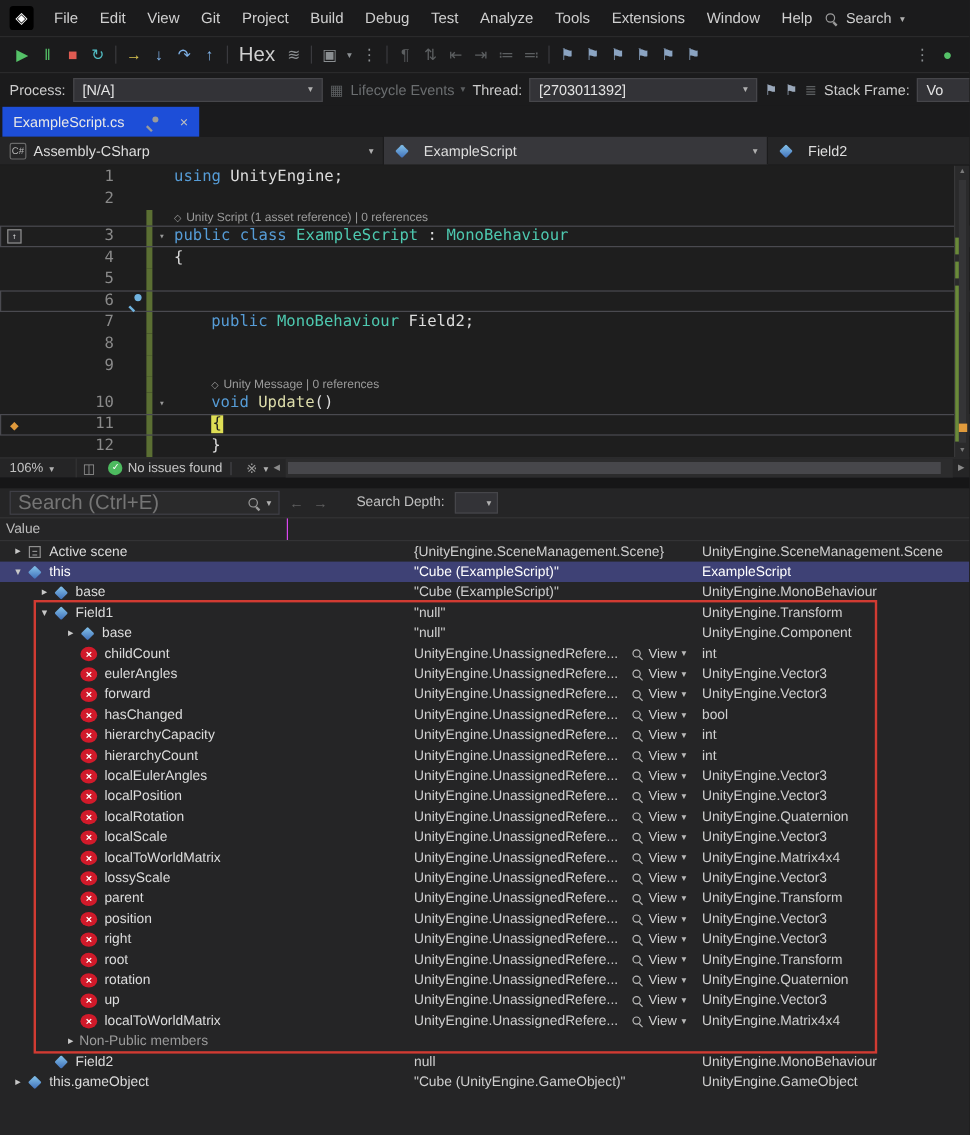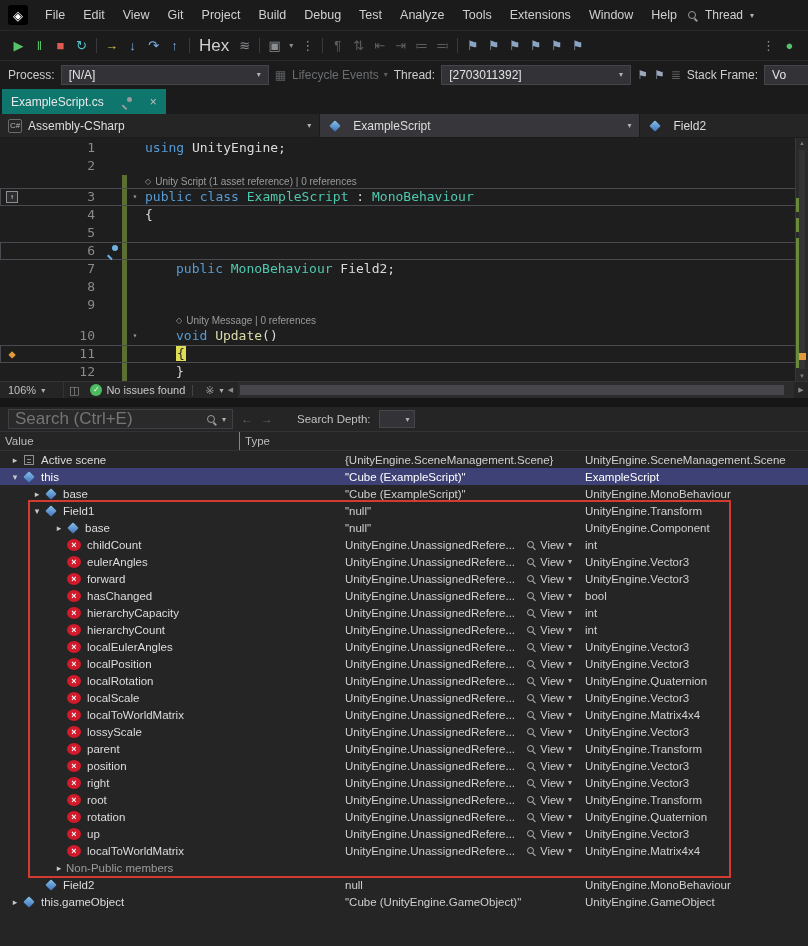--- a/index.html
+++ b/index.html
@@ -34,21 +34,21 @@
 .plabel{color:#cccccc}
 .dd{background:#333337;border:1px solid #46464a;height:20px;display:flex;align-items:center;
   padding:0 7px;gap:6px;color:#e4e4e4;flex:0 0 auto}
 .dd .caret{margin-left:auto}
 .pico{font-size:12px;color:#9aa8ba}
 .pico.dim{color:#5c5f61}
 .lifecycle{display:flex;align-items:center;gap:5px;color:#6b6e70}
 
 
 .tabstrip{height:26px;flex:0 0 26px;background:#1b1b1c;display:flex;align-items:flex-end;padding-left:2px}
-.tab{height:25px;background:#0f766e;display:flex;align-items:center;gap:18px;padding:0 9px;
+.tab{height:25px;background:#1d4ed8;display:flex;align-items:center;gap:18px;padding:0 9px;
   color:#e8e8e8;font-size:12px}
 .tab-close{color:#c0c0c0;font-size:12px;line-height:12px}
 .graypin{width:10px;height:10px;position:relative;display:inline-block}
 .graypin::before{content:"";position:absolute;right:0;top:0;width:5px;height:5px;border-radius:50%;background:#9a9a9a}
 .graypin::after{content:"";position:absolute;left:0;bottom:1px;width:6px;height:1.5px;background:#9a9a9a;
   transform:rotate(45deg);transform-origin:left bottom}
 
 
 .navbar{height:24px;flex:0 0 24px;background:#252526;display:flex;border-bottom:1px solid #1b1b1c}
 .nav-cell{display:flex;align-items:center;gap:6px;padding:0 8px;border-right:1px solid #1b1b1c;
@@ -180,21 +180,21 @@
         <span class="menu-item">Debug</span>
         <span class="menu-item">Test</span>
         <span class="menu-item">Analyze</span>
         <span class="menu-item">Tools</span>
         <span class="menu-item">Extensions</span>
         <span class="menu-item">Window</span>
         <span class="menu-item">Help</span>
       </div>
     <div class="menu-right">
       <span class="mag"></span>
-      <span>Thread</span>
+      <span>Search</span>
       <span class="caret">▾</span>
     </div>
   </div>
 
   <div class="toolbar">
       <span class="tbi green">▶</span>
       <span class="tbi green">‖</span>
       <span class="tbi red">■</span>
       <span class="tbi teal">↻</span>
       <span class="tsep"></span>
@@ -358,21 +358,20 @@
       </div>
       <span class="navarr">←</span>
       <span class="navarr">→</span>
       <span class="depthlabel">Search Depth:</span>
       <div class="depthdd">
         <span class="caret">▾</span>
       </div>
     </div>
     <div class="lheader">
       <div class="hc hc-value">Value</div>
-      <div class="hc hc-type">Type</div>
     </div>
     <div class="lbody">
       <div class="annot-locals"></div>
     <div class="lrow">
           <div class="c-name" style="padding-left: 8px;">
             <span class="exp">▸</span>
             <span class="ricon scene"></span>
             <span>Active scene</span>
           </div>
           <div class="c-value">

